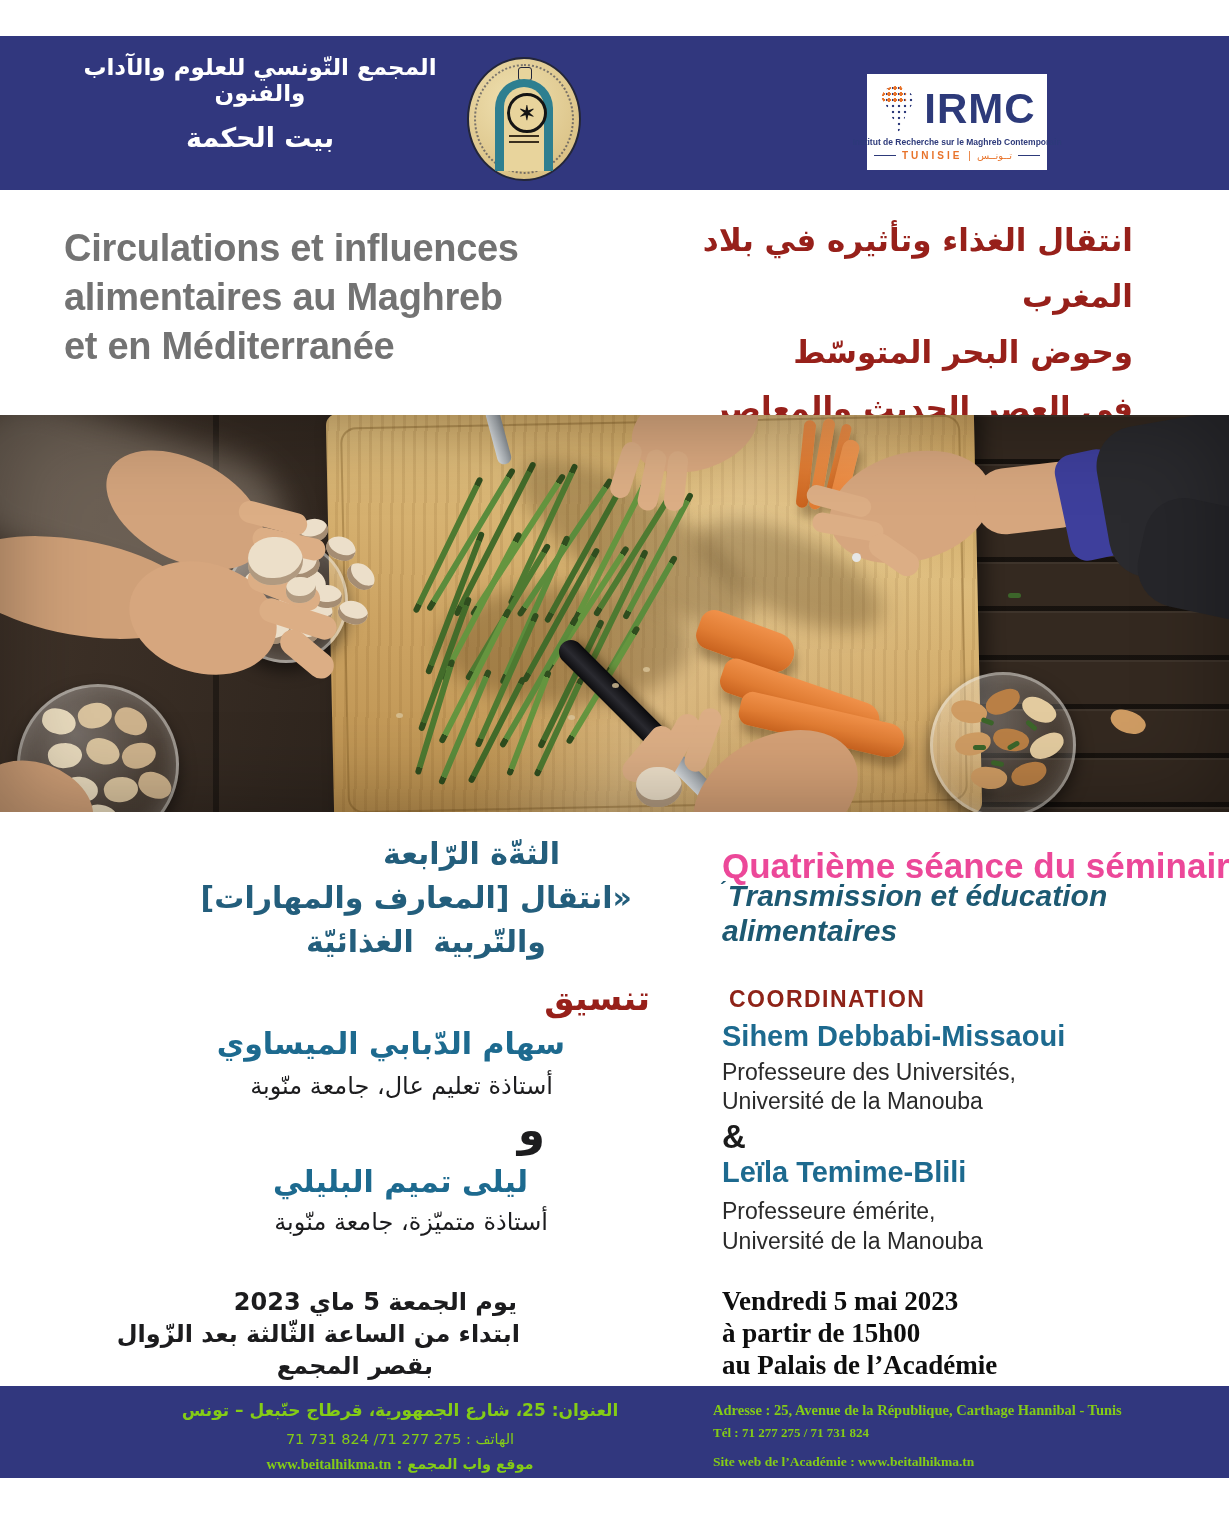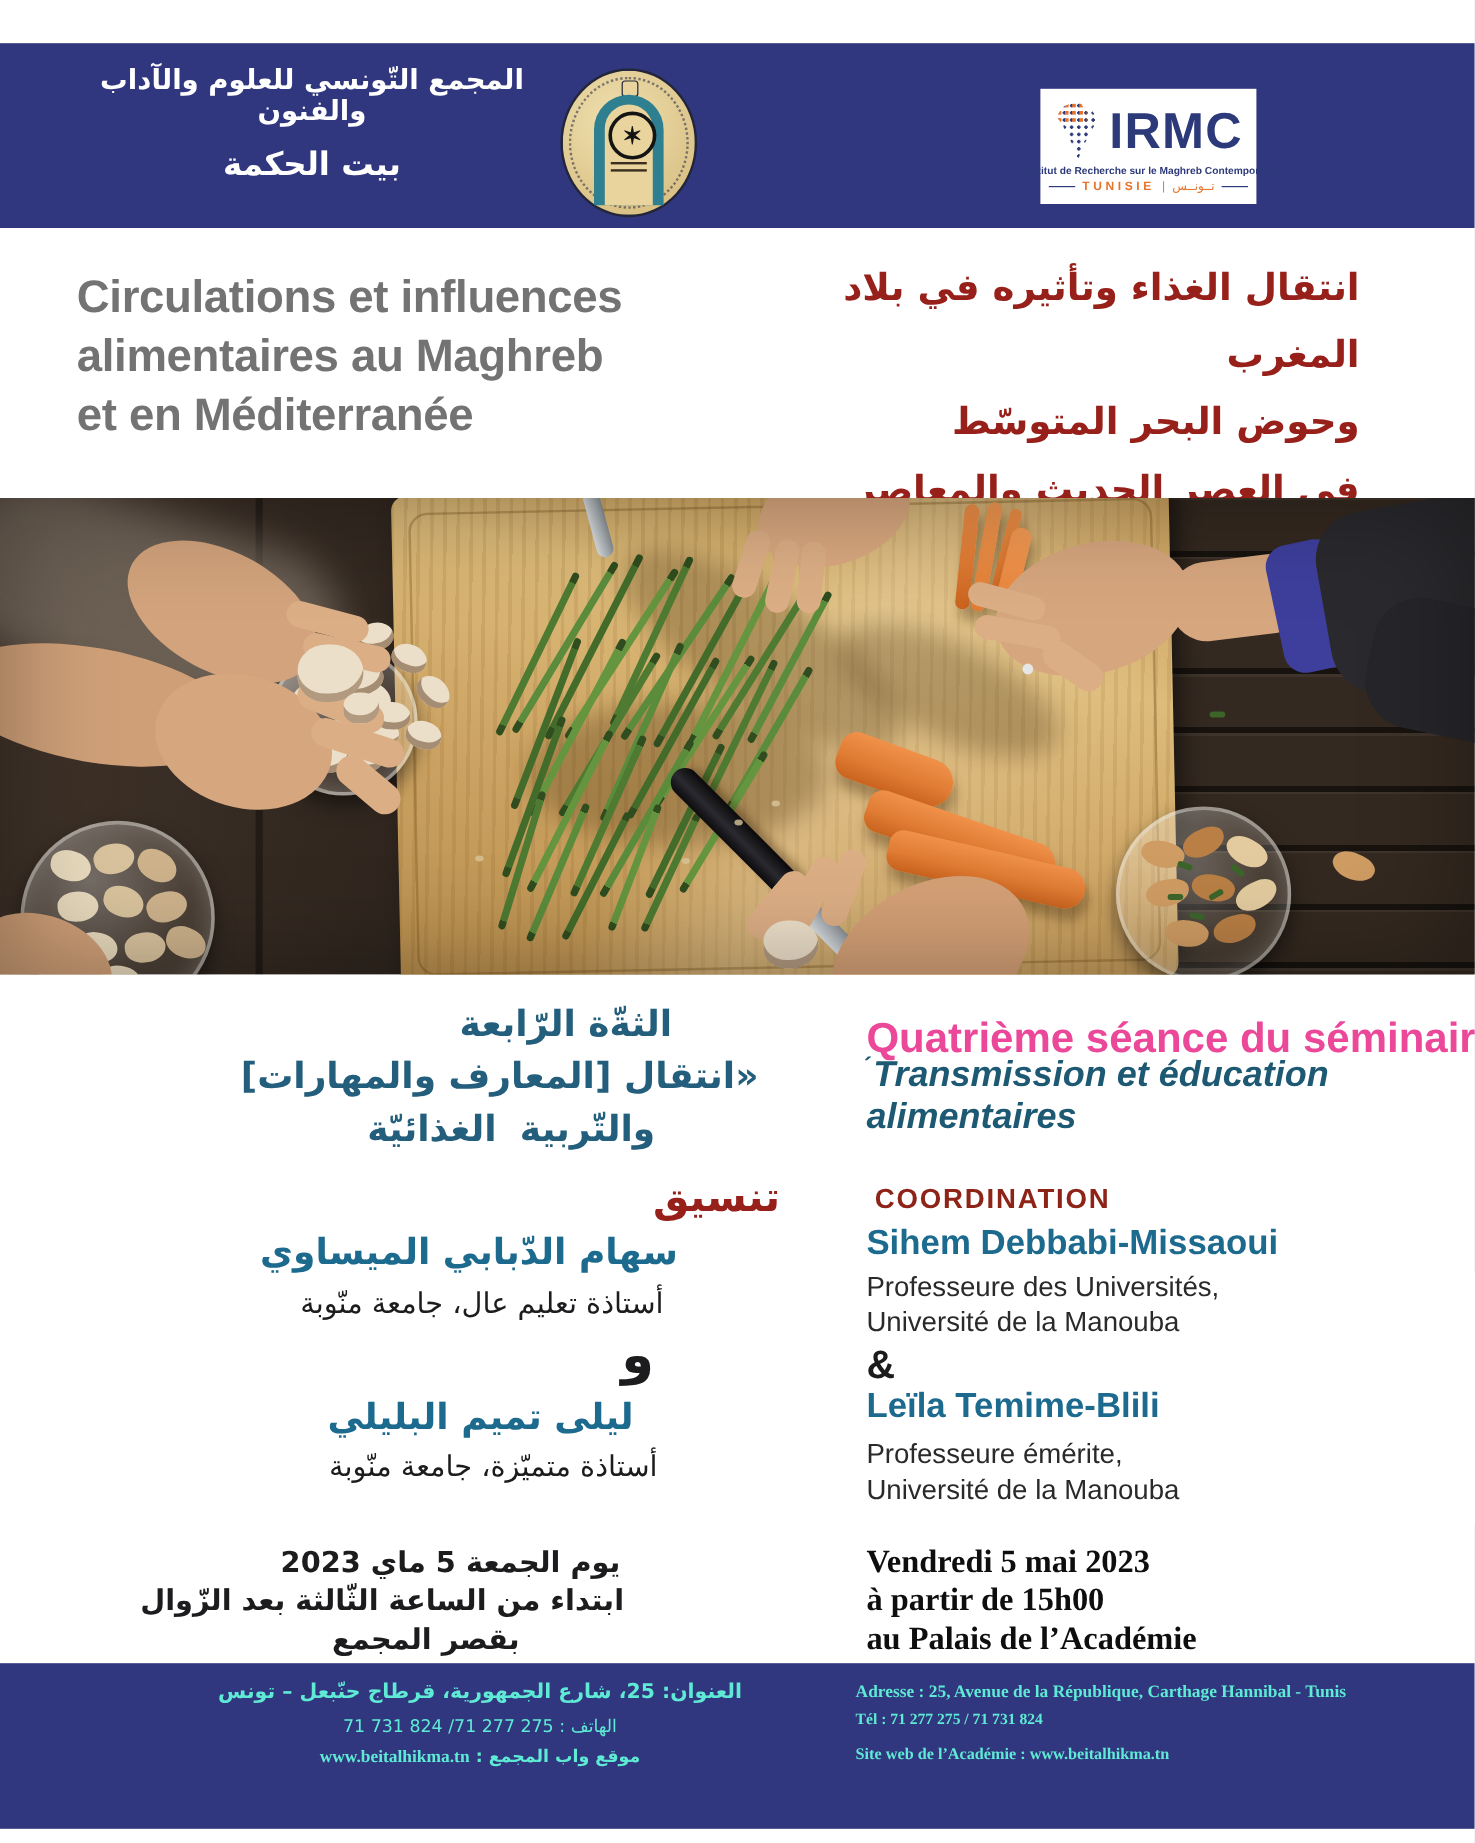--- a/index.html
+++ b/index.html
@@ -109,21 +109,21 @@
   .fr-head{color:#ec4899;font-weight:bold;font-size:35px;}
   .fr-it{color:#1d5972;font-weight:bold;font-style:italic;font-size:30px;}
   .accent{font-size:20px;position:relative;top:-10px;margin-right:1px;font-style:normal;}
   .coord{color:#8e2318;font-weight:bold;font-size:23px;letter-spacing:1.5px;}
   .fr-name{color:#1d6a8f;font-weight:bold;font-size:29px;}
   .fr-aff{color:#2a2a2a;font-size:23px;}
   .amp{color:#1b1b1b;font-weight:bold;font-size:33px;}
   .fr-date{color:#0e0e0e;font-weight:bold;font-size:27px;font-family:"Liberation Serif",serif;}
 
   
-  .footer{position:absolute;left:0;right:0;top:1386px;height:138px;background:#31377e;color:#5eead4;}
+  .footer{position:absolute;left:0;right:0;top:1386px;height:92px;background:#31377e;color:#84cc16;}
   .f-ar{position:absolute;left:140px;top:14px;width:520px;text-align:center;direction:rtl;
         font-family:"DejaVu Sans",sans-serif;font-weight:bold;}
   .f-ar .a1{font-size:17px;margin-bottom:11px;}
   .f-ar .a2{font-size:14.5px;margin-bottom:9px;font-weight:normal;}
   .f-ar .a3{font-size:14.5px;}
   .f-ar .url{font-family:"Liberation Serif",serif;font-weight:bold;}
   .f-fr{position:absolute;left:713px;top:16px;font-family:"Liberation Serif",serif;font-weight:bold;}
   .f-fr .b1{font-size:14.5px;margin-bottom:6px;}
   .f-fr .b2{font-size:13px;margin-bottom:13px;}
   .f-fr .b3{font-size:13.5px;}

